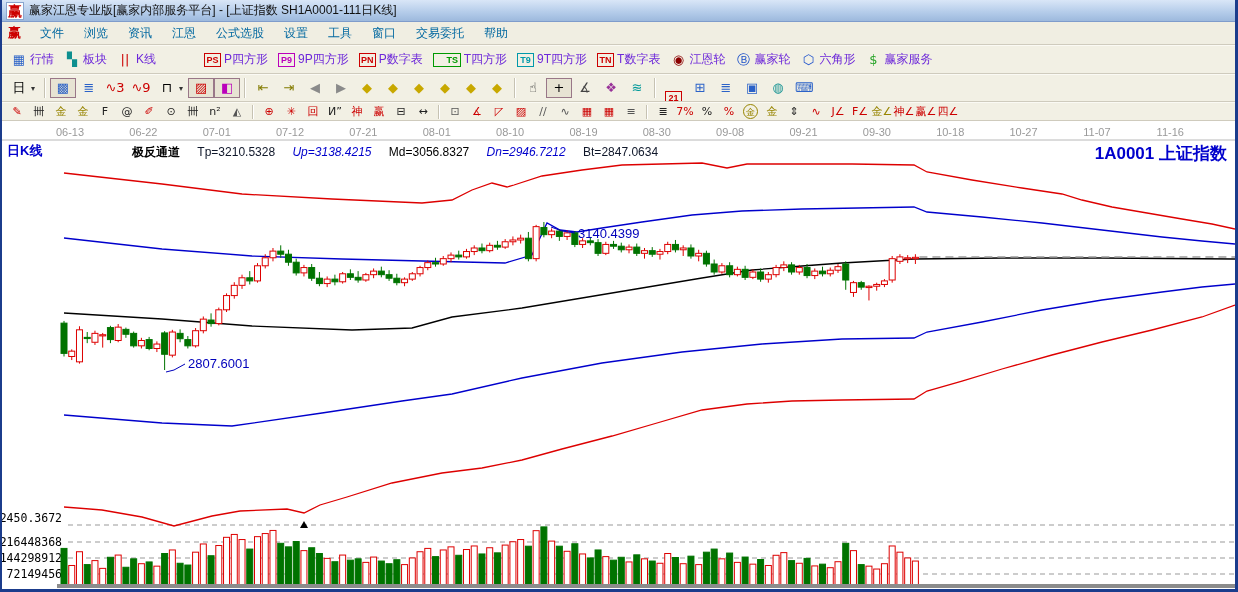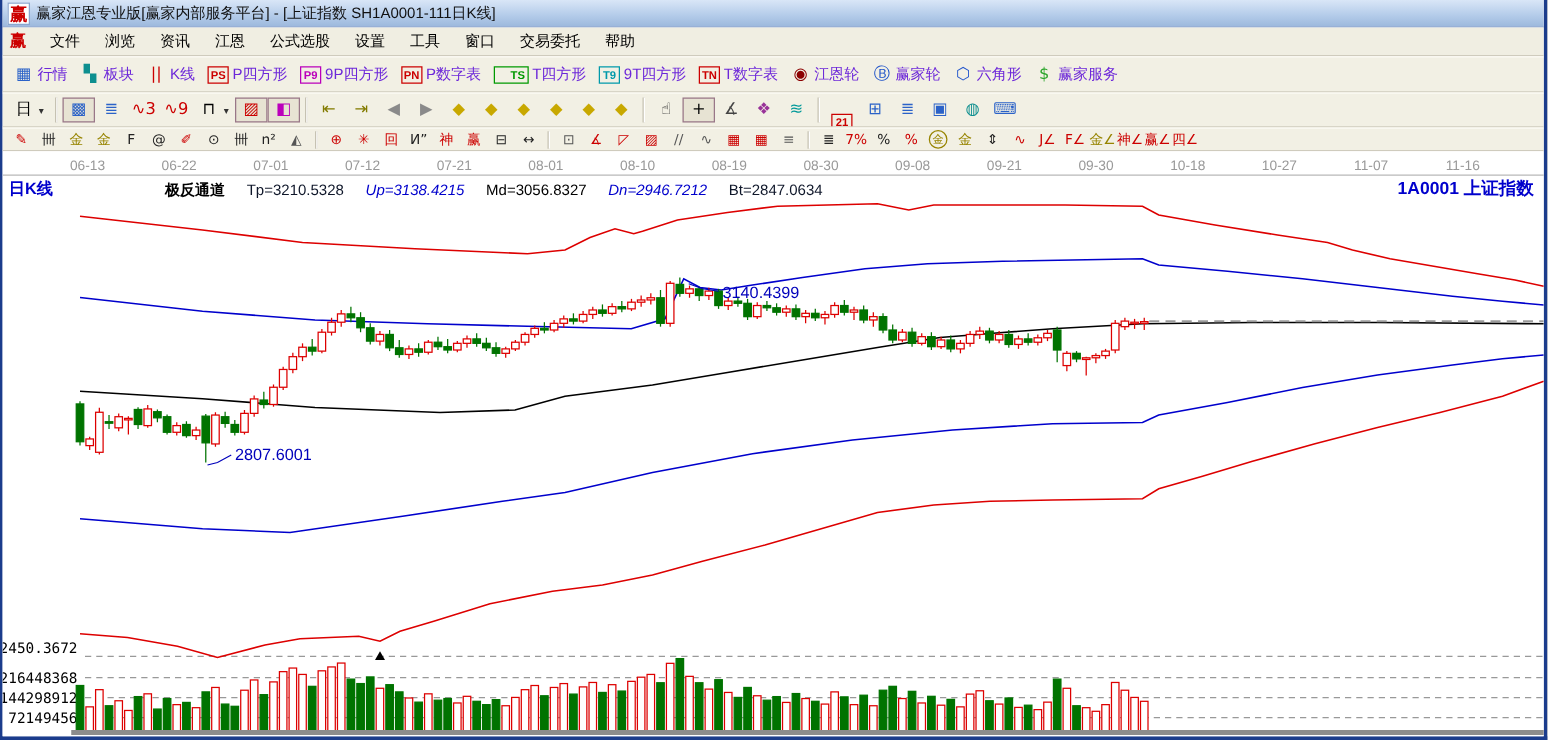--- a/index.html
+++ b/index.html
@@ -12,21 +12,21 @@
     width:16px;height:16px;text-align:center;margin-right:5px;flex:0 0 auto;}
   .title-text{font-size:12px;color:#111;white-space:nowrap;flex:1 1 auto;}
   .tb-buttons{display:flex;gap:8px;margin-right:2px;}
   .tb-btn{background:#fff;border:1px solid #6f8fc2;border-bottom:2px solid #3a62a8;color:#0000cc;
     font-size:12px;padding:1px 10px;cursor:pointer;}
   
   .menubar{height:23px;background:#f0eee2;display:flex;align-items:center;padding:0 6px;
     border-bottom:1px solid #cfcbbd;box-sizing:border-box;}
   .menu-logo{color:#cc0000;font-weight:bold;font-size:13px;margin-right:10px;}
   .menu-items{display:flex;gap:2px;}
-  .menu-item{font-size:12px;color:#000000;padding:2px 9px;cursor:default;}
+  .menu-item{font-size:12px;color:#0369a1;padding:2px 9px;cursor:default;}
   
   .toolbar{background:#f2f0e4;display:flex;align-items:center;padding:0 4px;box-sizing:border-box;
     border-bottom:1px solid #cfcbbd;border-top:1px solid #fbfaf4;overflow:hidden;white-space:nowrap;}
   .toolbar1{height:29px;}
   .toolbar2{height:28px;}
   .toolbar3{height:19px;}
   .tbtn{display:inline-flex;align-items:center;gap:3px;padding:1px 4px;border:1px solid transparent;cursor:pointer;}
   .toolbar3 .tbtn{padding:0 2px;}
   .tbtn.pressed{border:1px solid #978;background:#e7e3d3;}
   .tlabel{font-size:12px;color:#6d28d9;}
@@ -38,21 +38,21 @@
   .ticon.circled{border:1px solid currentColor;border-radius:50%;width:13px;height:13px;font-size:9px;}
   .caret{font-size:8px;color:#333;margin-left:1px;}
   .tsep{display:inline-block;width:1px;height:20px;background:#c6c2b2;border-right:1px solid #fff;margin:0 4px;}
   .toolbar3 .tsep{height:14px;}
   
   .chart-region{position:relative;height:469px;background:#fff;}
   .chart-region svg{position:absolute;left:0;top:0;}
   .pane-label{position:absolute;left:5px;top:21px;font-size:13px;font-weight:bold;color:#0000cc;}
   .indicator-line{position:absolute;left:130px;top:23px;font-size:12px;white-space:nowrap;}
   .indicator-line span{margin-right:14px;}
-  .symbol-label{position:absolute;right:8px;top:21px;font-size:14px;font-weight:bold;color:#0000cc;}
+  .symbol-label{position:absolute;right:8px;top:21px;font-size:17px;font-weight:bold;color:#0000cc;}
   .c-red{color:#0f172a;} .c-blue{color:#0000cc;font-style:italic;} .c-black{color:#000;text-align:center;}
 </style>
 </head>
 <body>
 
 <div class="window">
 
   <div class="titlebar">
     <span class="app-logo">赢</span>
     <span class="title-text">赢家江恩专业版[赢家内部服务平台] - [上证指数  SH1A0001-111日K线]</span>
@@ -81,21 +81,21 @@
       </span>
       <span class="tbtn">
         <span class="ticon" style="color: rgb(14, 143, 143);">▚</span>
         <span class="tlabel">板块</span>
       </span>
       <span class="tbtn">
         <span class="ticon" style="color: rgb(204, 0, 0);">||</span>
         <span class="tlabel">K线</span>
       </span>
       <span class="tbtn">
-        <span class="ticon boxed" style="color: rgb(204, 0, 0);">PS</span>
+        <span class="ticon boxed" style="color: rgb(204, 0, 0); margin-left: 38px;">PS</span>
         <span class="tlabel">P四方形</span>
       </span>
       <span class="tbtn">
         <span class="ticon boxed" style="color: rgb(187, 0, 187);">P9</span>
         <span class="tlabel">9P四方形</span>
       </span>
       <span class="tbtn">
         <span class="ticon boxed" style="color: rgb(204, 0, 0);">PN</span>
         <span class="tlabel">P数字表</span>
       </span>

